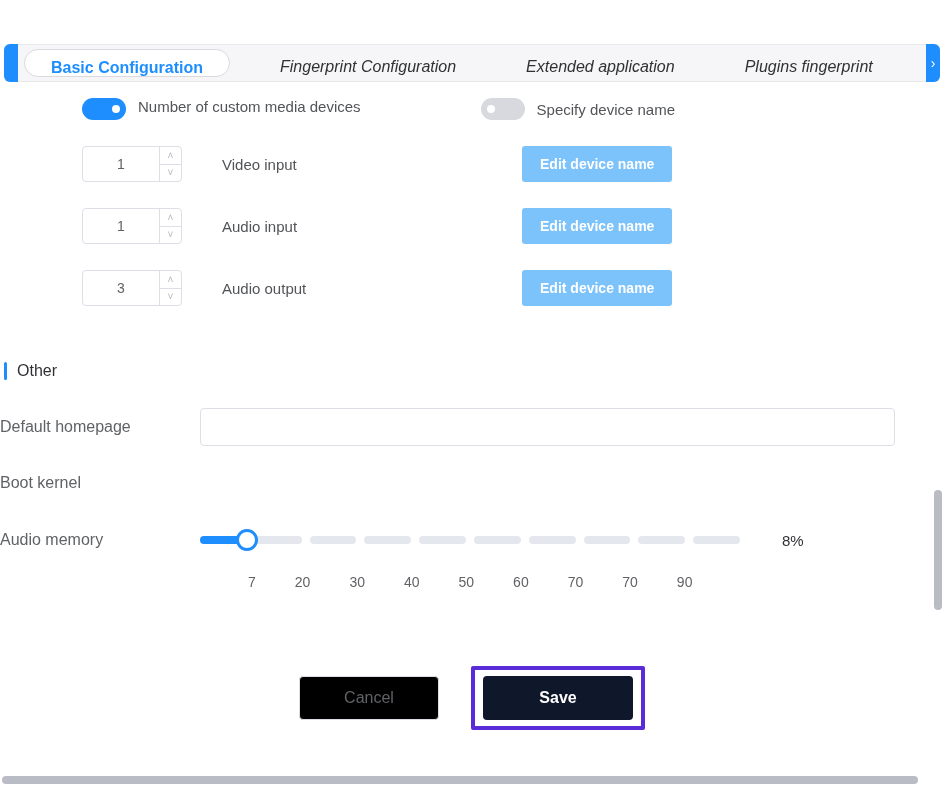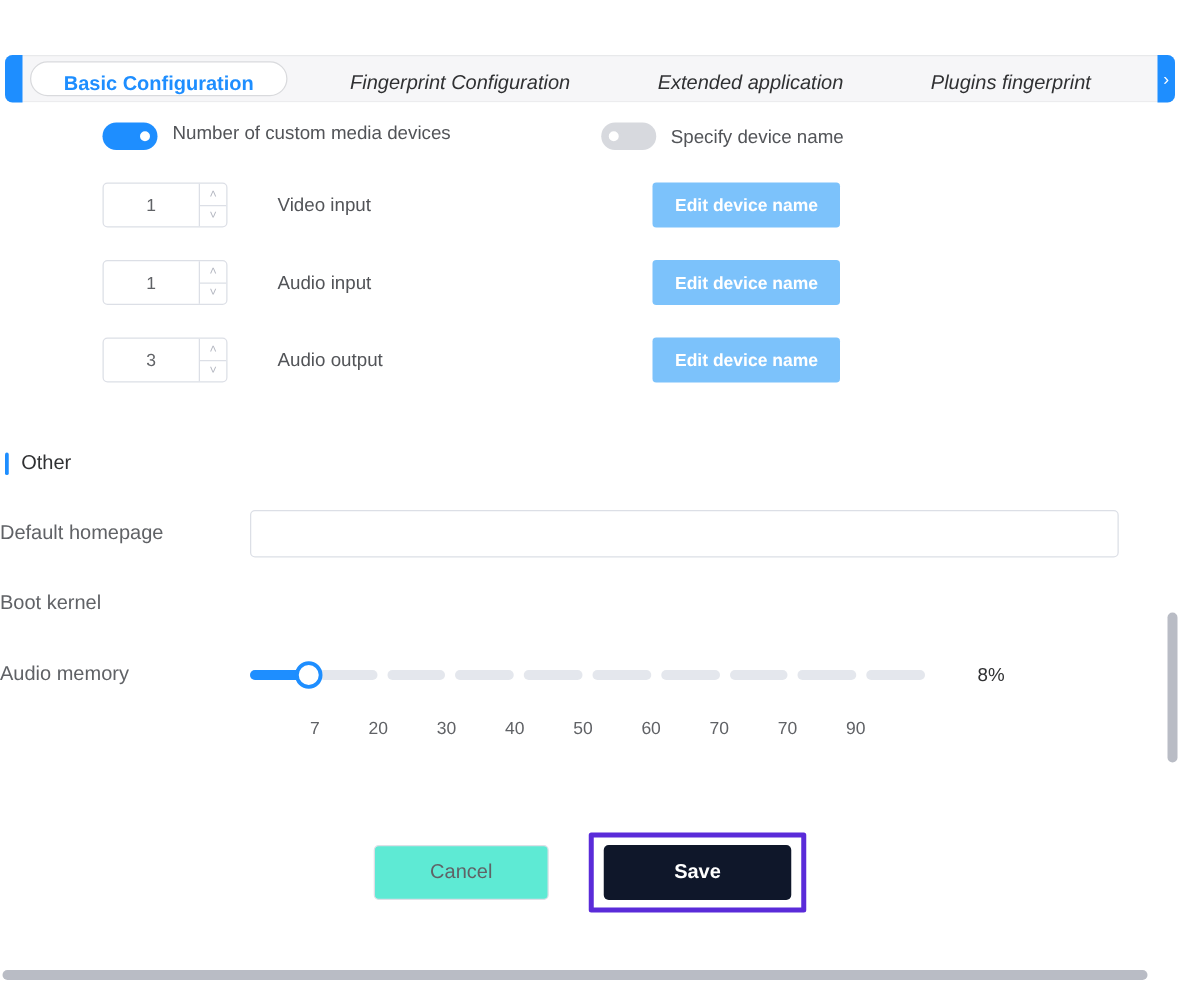--- a/index.html
+++ b/index.html
@@ -269,21 +269,21 @@
   }
   .btn {
     min-width: 140px;
     height: 44px;
     border-radius: 4px;
     font-size: 16px;
     cursor: pointer;
     display:flex; align-items:center; justify-content:center;
   }
   .btn-cancel {
-    background:#5eead4; border:1px solid #dcdfe6; color:#606266;
+    background:#000000; border:1px solid #dcdfe6; color:#606266;
   }
   .btn-save {
     background:#0f172a; color:#fff; border:none; font-weight:600;
     min-width: 150px;
   }
   .save-highlight {
     border: 4px solid #5a2bd9;
     padding: 6px 8px;
     border-radius: 2px;
     display:inline-flex;

